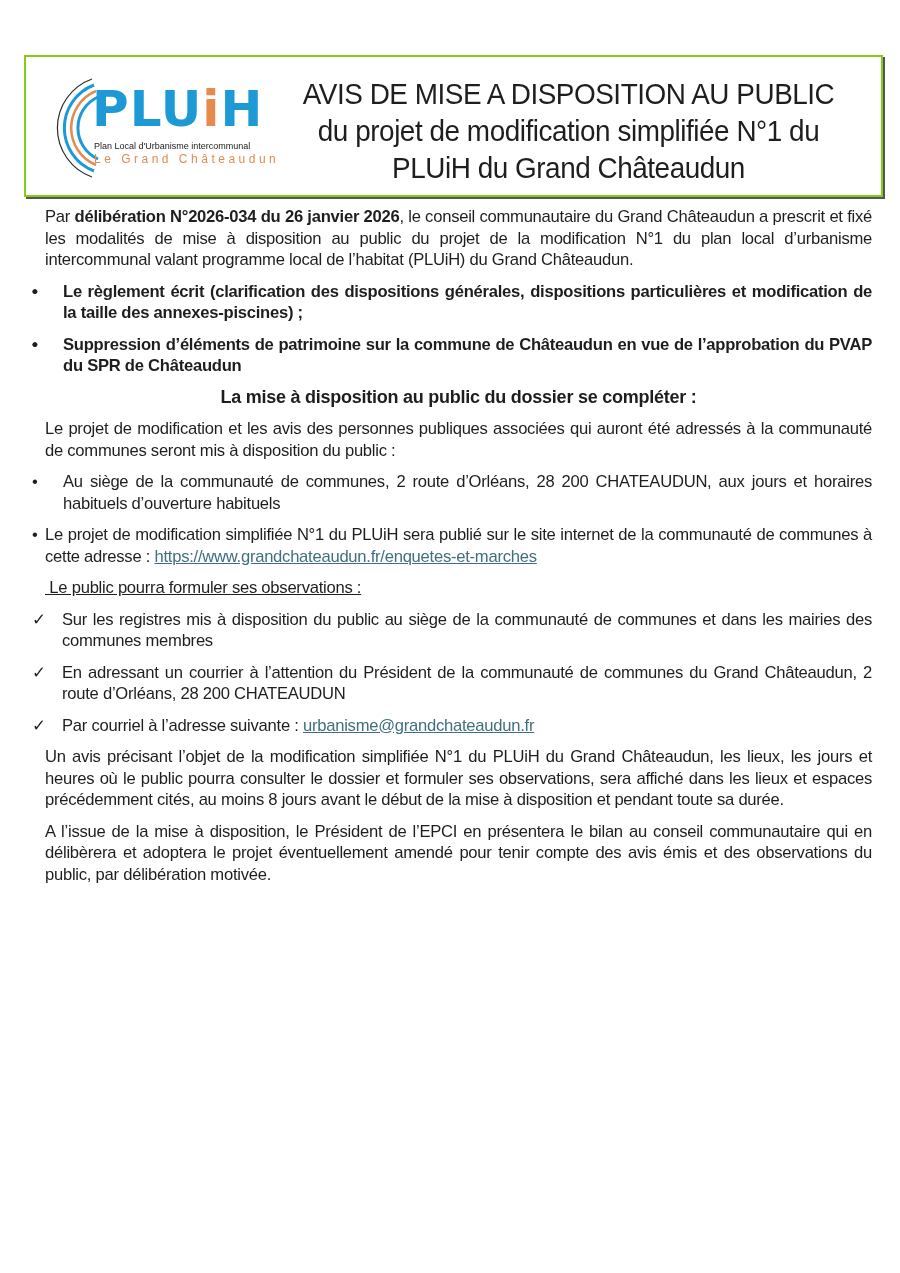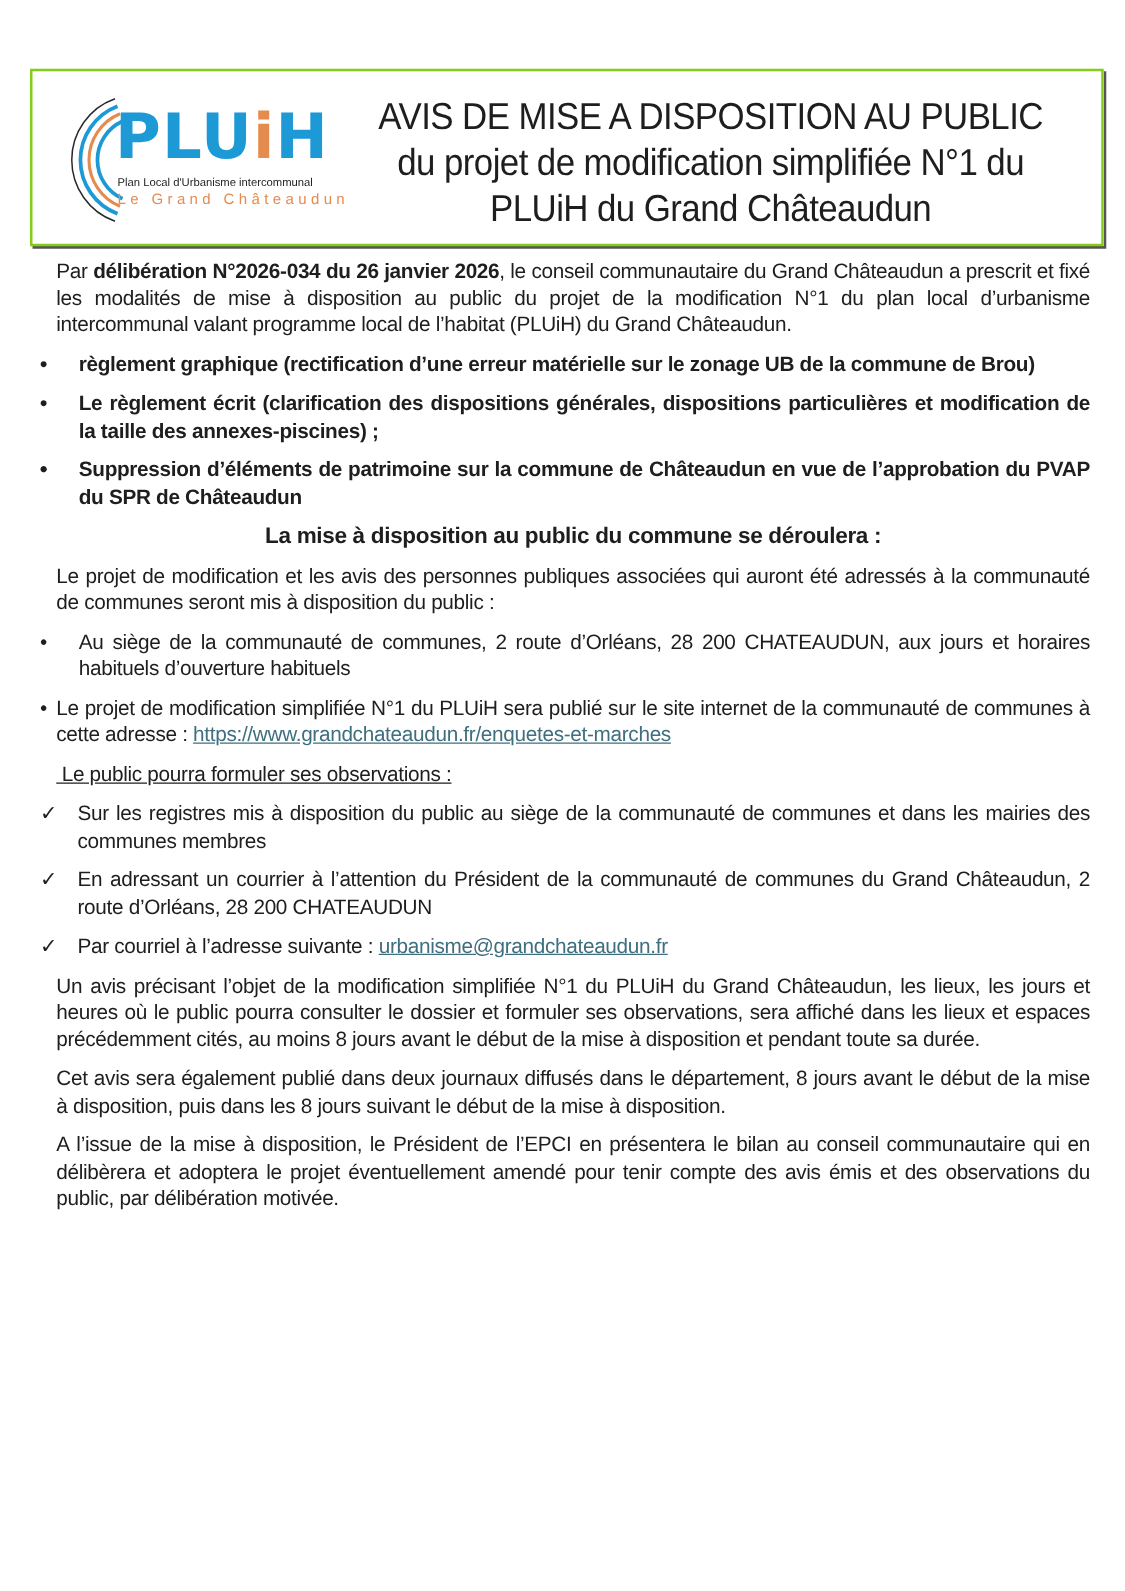--- a/index.html
+++ b/index.html
@@ -51,41 +51,40 @@
     <div>du projet de modification simplifiée N°1 du</div>
     <div>PLUiH du Grand Châteaudun</div>
   </div>
 </div>
 
 <div class="content narrow">
   <p><span>Par </span><span class="bold">délibération N°2026-034 du 26 janvier 2026</span><span>, le conseil communautaire du Grand Châteaudun a prescrit et fixé les modalités de mise à disposition au public du projet de la modification N°1 du plan local d’urbanisme intercommunal valant programme local de l’habitat (PLUiH) du Grand Châteaudun.</span></p>
 
 
   <ul class="bul bold">
-    <li><span class="mark">•</span><span>règlement graphique (rectification d’une erreur matérielle sur le zonage UB de la commune de Brou)</span></li>
+    <li><span class="mark">•</span></li>
     <li><span class="mark">•</span><span>Le règlement écrit (clarification des dispositions générales, dispositions particulières et modification de la taille des annexes-piscines) ;</span></li>
     <li><span class="mark">•</span></li>
     <li><span class="mark">•</span><span>Suppression d’éléments de patrimoine sur la commune de Châteaudun en vue de l’approbation du PVAP du SPR de Châteaudun</span></li>
   </ul>
 
-  <p class="center big">La mise à disposition au public du commune se déroulera :</p>
+  <p class="center big">La mise à disposition au public du dossier se compléter :</p>
 
   <p>Le projet de modification et les avis des personnes publiques associées qui auront été adressés à la communauté de communes seront mis à disposition du public :</p>
 
   <ul class="bul">
     <li><span class="mark">•</span><span>Au siège de la communauté de communes, 2 route d’Orléans, 28 200 CHATEAUDUN, aux jours et horaires habituels d’ouverture habituels</span></li>
     <li style="margin-bottom:4px;"><span class="mark">•</span></li>
   </ul>
 
   <p><span>Le projet de modification simplifiée N°1 du PLUiH sera publié sur le site internet de la communauté de communes à cette adresse : </span><a class="link">https://www.grandchateaudun.fr/enquetes-et-marches</a></p>
 
   <p class="u" style="white-space:pre;"> Le public pourra formuler ses observations :</p>
 
   <ul class="bul check">
     <li><span class="mark">✓</span><span>Sur les registres mis à disposition du public au siège de la communauté de communes et dans les mairies des communes membres</span></li>
     <li><span class="mark">✓</span><span>En adressant un courrier à l’attention du Président de la communauté de communes du Grand Châteaudun, 2 route d’Orléans, 28 200 CHATEAUDUN</span></li>
     <li><span class="mark">✓</span><span>Par courriel à l’adresse suivante : </span><a class="link">urbanisme@grandchateaudun.fr</a></li>
   </ul>
 
   <p>Un avis précisant l’objet de la modification simplifiée N°1 du PLUiH du Grand Châteaudun, les lieux, les jours et heures où le public pourra consulter le dossier et formuler ses observations, sera affiché dans les lieux et espaces précédemment cités, au moins 8 jours avant le début de la mise à disposition et pendant toute sa durée.</p>
-  <p>Cet avis sera également publié dans deux journaux diffusés dans le département, 8 jours avant le début de la mise à disposition, puis dans les 8 jours suivant le début de la mise à disposition.</p>
   <p>A l’issue de la mise à disposition, le Président de l’EPCI en présentera le bilan au conseil communautaire qui en délibèrera et adoptera le projet éventuellement amendé pour tenir compte des avis émis et des observations du public, par délibération motivée.</p>
 </div>
 
 </body></html>

